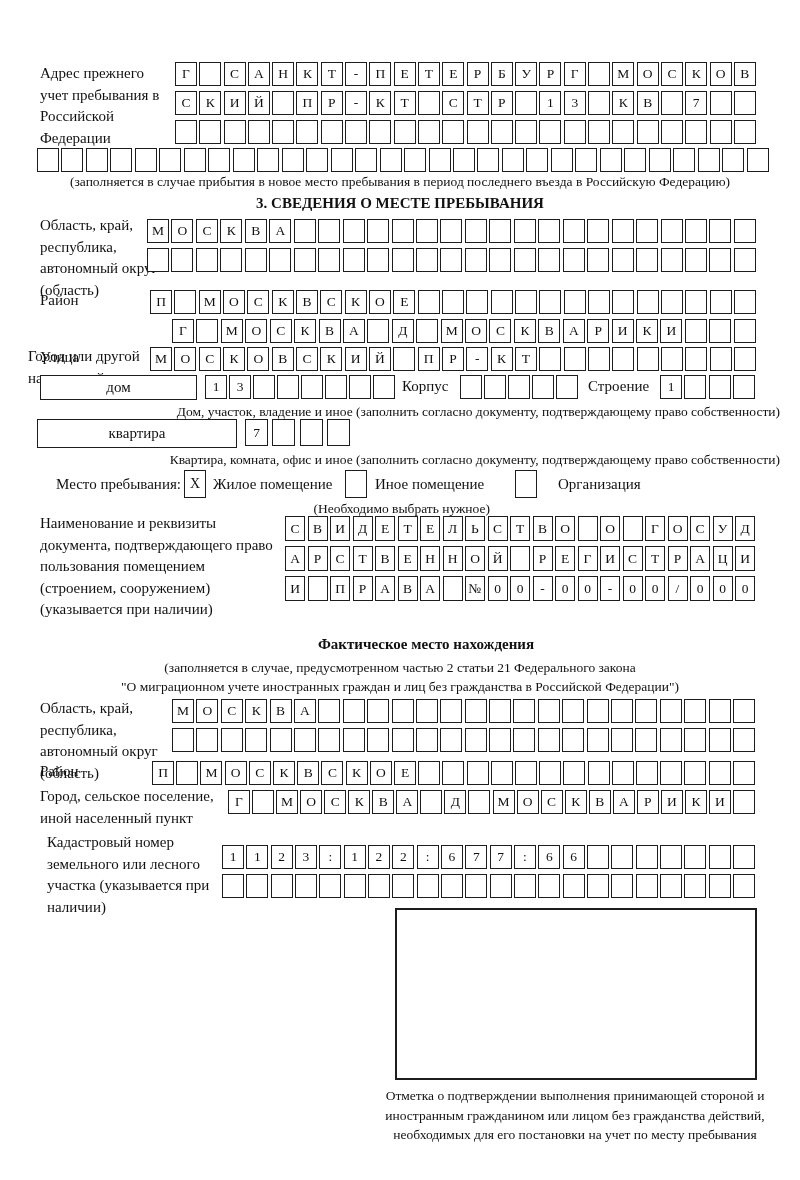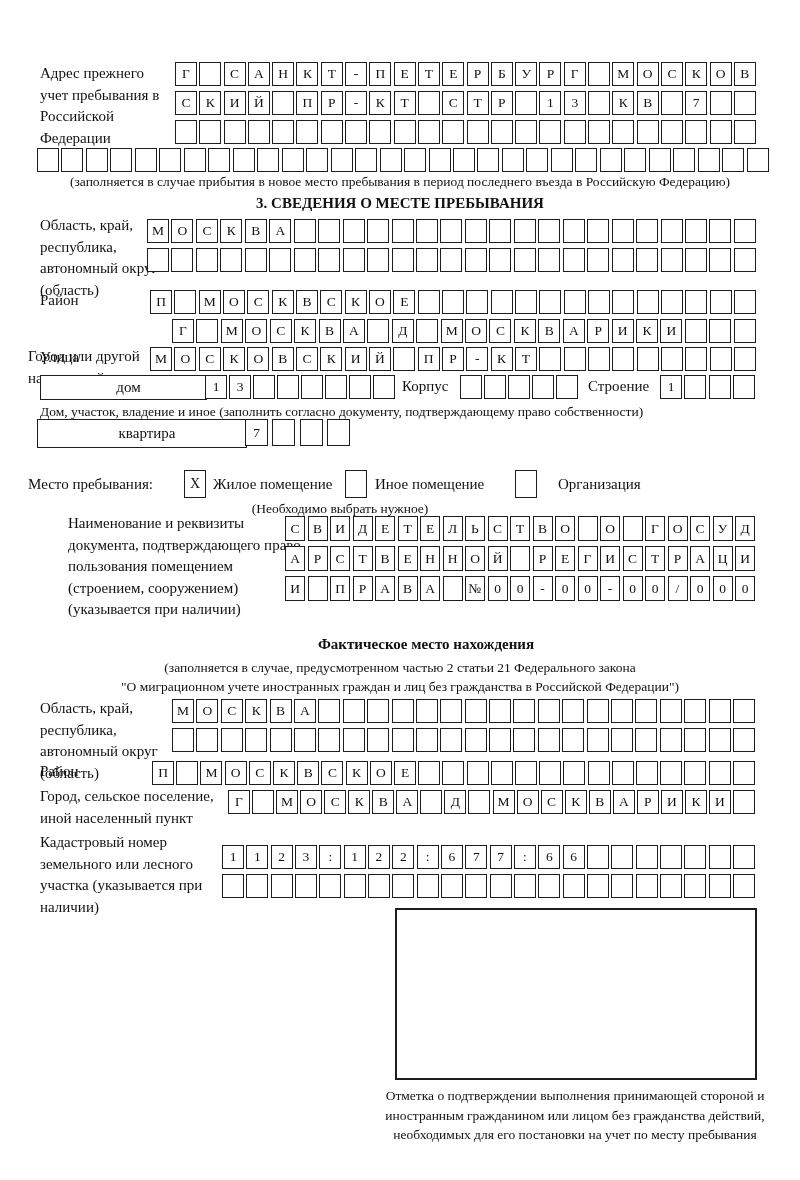--- a/index.html
+++ b/index.html
@@ -1,34 +1,34 @@
 <!DOCTYPE html>
 <html lang="ru"><head>
 <meta charset="utf-8">
 <style>
   html,body{margin:0;padding:0;background:#fff;}
   .page{
     position:relative;width:800px;height:1180px;background:#fff;
     font-family:"Liberation Serif","DejaVu Serif",serif;color:#111;overflow:hidden;
   }
   .lbl{position:absolute;font-size:15px;line-height:21.5px;}
-  .caption{position:absolute;font-size:13.5px;line-height:18px;}
+  .caption{position:absolute;font-size:13.5px;line-height:18px;text-align:right;}
   .center{text-align:center;}
   .bold{font-weight:bold;}
   .cellrow{position:absolute;display:flex;justify-content:space-between;}
   .cell{
     flex:0 0 auto;width:20px;height:22px;border:1.6px solid #1d1d1d;background:#fff;
     display:flex;align-items:center;justify-content:center;
     font-size:13.5px;line-height:1;
   }
   .doc-row .cell{width:18px;height:23px;}
   .tall .cell{width:21px;height:25px;}
   .bigbox{
     position:absolute;border:1.6px solid #1d1d1d;background:#fff;
-    display:flex;align-items:center;justify-content:center;font-size:15px;padding-left:10px;
+    display:flex;align-items:center;justify-content:center;font-size:15px;
   }
   .cb{
     position:absolute;width:20px;height:26px;border:1.6px solid #1d1d1d;background:#fff;
     display:flex;align-items:center;justify-content:center;font-size:14px;
   }
   .stamp{position:absolute;border:2px solid #1d1d1d;background:#fff;}
 </style>
 </head>
 <body>
 
@@ -320,31 +320,32 @@
     </div>
   <div class="caption" style="left:40px;top:403px;width:740px;">Дом, участок, владение и иное (заполнить согласно документу, подтверждающему право собственности)</div>
 
   <div class="bigbox" style="left:37px;top:419px;width:198px;height:27px;">квартира</div>
   <div class="cellrow tall" style="left:245px;top:419px;width:105px;">
       <span class="cell">7</span>
       <span class="cell"></span>
       <span class="cell"></span>
       <span class="cell"></span>
     </div>
-
-  <div class="lbl" style="left:28px;top:474px;">Место пребывания:</div>
+  <div class="caption" style="left:40px;top:451px;width:740px;">Квартира, комната, офис и иное (заполнить согласно документу, подтверждающему право собственности)</div>
+
+  <div class="lbl" style="left:56px;top:474px;">Место пребывания:</div>
   <div class="cb" style="left:184px;top:470px;">X</div>
   <div class="lbl" style="left:213px;top:474px;">Жилое помещение</div>
   <div class="cb" style="left:345px;top:470px;"></div>
   <div class="lbl" style="left:375px;top:474px;">Иное помещение</div>
   <div class="cb" style="left:515px;top:470px;"></div>
   <div class="lbl" style="left:558px;top:474px;">Организация</div>
-  <div class="caption center" style="left:190px;top:500px;width:300px;">(Необходимо выбрать нужное)</div>
-
-  <div class="lbl" style="left:40px;top:513px;width:238px;margin-left:28px;">Наименование и реквизиты документа, подтверждающего право пользования помещением (строением, сооружением) (указывается при наличии)</div>
+  <div class="caption center" style="left:190px;top:500px;width:300px;text-align:right;">(Необходимо выбрать нужное)</div>
+
+  <div class="lbl" style="left:40px;top:513px;width:238px;">Наименование и реквизиты документа, подтверждающего право пользования помещением (строением, сооружением) (указывается при наличии)</div>
   <div class="cellrow doc-row" style="left:285px;top:516px;width:470px;">
       <span class="cell">С</span>
       <span class="cell">В</span>
       <span class="cell">И</span>
       <span class="cell">Д</span>
       <span class="cell">Е</span>
       <span class="cell">Т</span>
       <span class="cell">Е</span>
       <span class="cell">Л</span>
       <span class="cell">Ь</span>
@@ -514,21 +515,21 @@
       <span class="cell">К</span>
       <span class="cell">В</span>
       <span class="cell">А</span>
       <span class="cell">Р</span>
       <span class="cell">И</span>
       <span class="cell">К</span>
       <span class="cell">И</span>
       <span class="cell"></span>
     </div>
 
-  <div class="lbl" style="left:40px;top:832px;width:180px;">Кадастровый номер земельного или лесного участка (указывается при наличии)</div>
+  <div class="lbl" style="left:47px;top:832px;width:180px;">Кадастровый номер земельного или лесного участка (указывается при наличии)</div>
   <div class="cellrow" style="left:222px;top:845px;width:533px;">
       <span class="cell">1</span>
       <span class="cell">1</span>
       <span class="cell">2</span>
       <span class="cell">3</span>
       <span class="cell">:</span>
       <span class="cell">1</span>
       <span class="cell">2</span>
       <span class="cell">2</span>
       <span class="cell">:</span>

